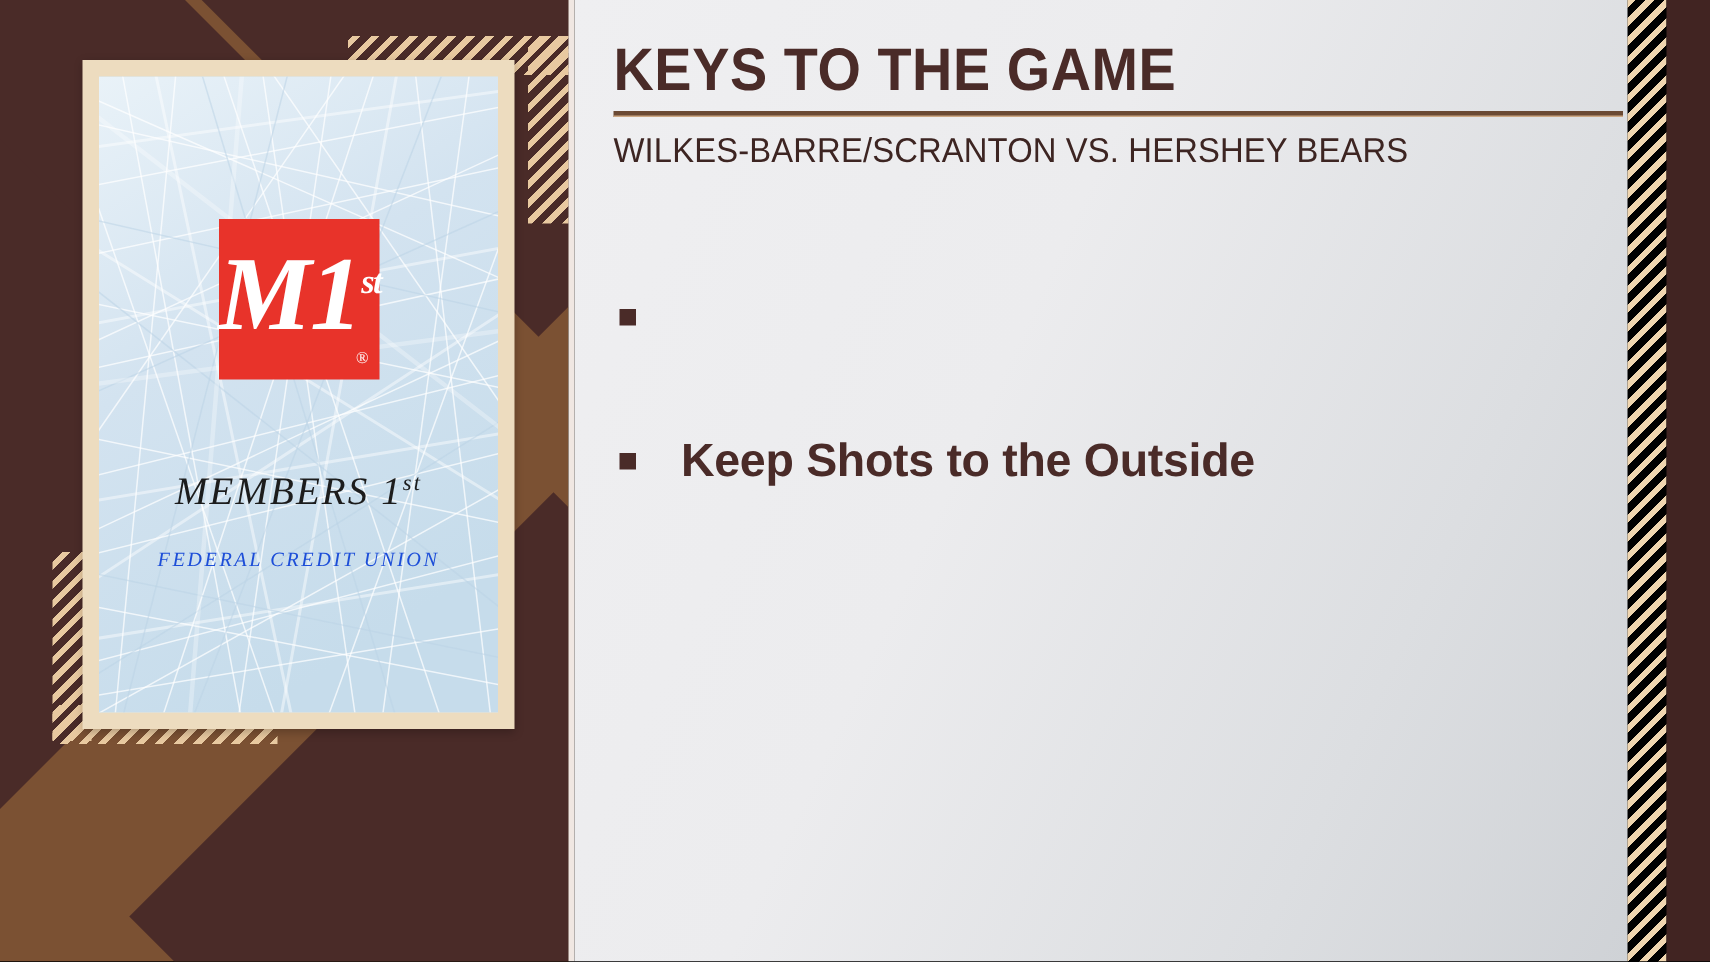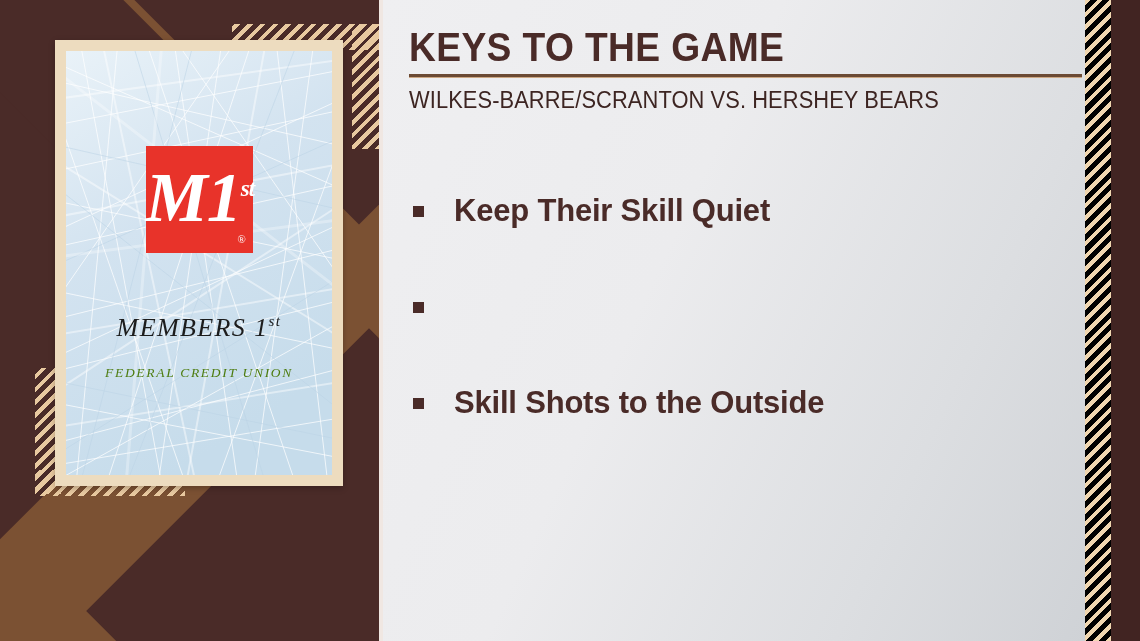--- a/index.html
+++ b/index.html
@@ -151,21 +151,21 @@
     white-space: nowrap;
     margin-top: 40px;
   }
   .wordmark .sup {
     font-size: 15px;
     vertical-align: super;
     line-height: 0;
   }
   .wordmark-sub {
     margin-top: 24px;
-    color: #4d7c0f;
+    color: #1d4ed8;
     font-family: "Liberation Serif", serif;
     font-size: 13.5px;
     letter-spacing: 1.7px;
     text-align: center;
     white-space: nowrap;
   }
 
   
   .main-panel {
     position: absolute;
@@ -346,28 +346,24 @@
   </div>
 
   <div class="main-panel">
     <div class="title">KEYS TO THE GAME</div>
     <div class="rule"></div>
     <div class="subtitle">WILKES-BARRE/SCRANTON VS. HERSHEY BEARS</div>
 
     <div class="bullets">
       <div class="bullet-row">
         <span class="bullet-marker"></span>
-        <span class="bullet-text">Keep Their Skill Quiet</span>
       </div>
       <div class="bullet-row">
         <span class="bullet-marker"></span>
-      </div>
-      <div class="bullet-row">
-        <span class="bullet-marker"></span>
-        <span class="bullet-text">Skill Shots to the Outside</span>
+        <span class="bullet-text">Keep Shots to the Outside</span>
       </div>
     </div>
   </div>
 
   <div class="right-hatch"></div>
   <div class="right-bar"></div>
 
 </div>
 
 </body></html>

